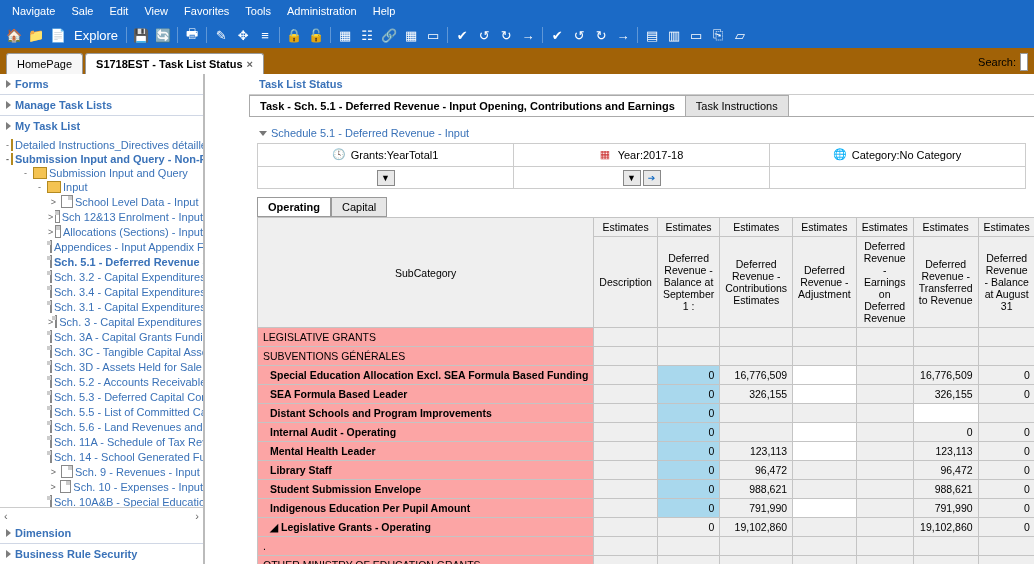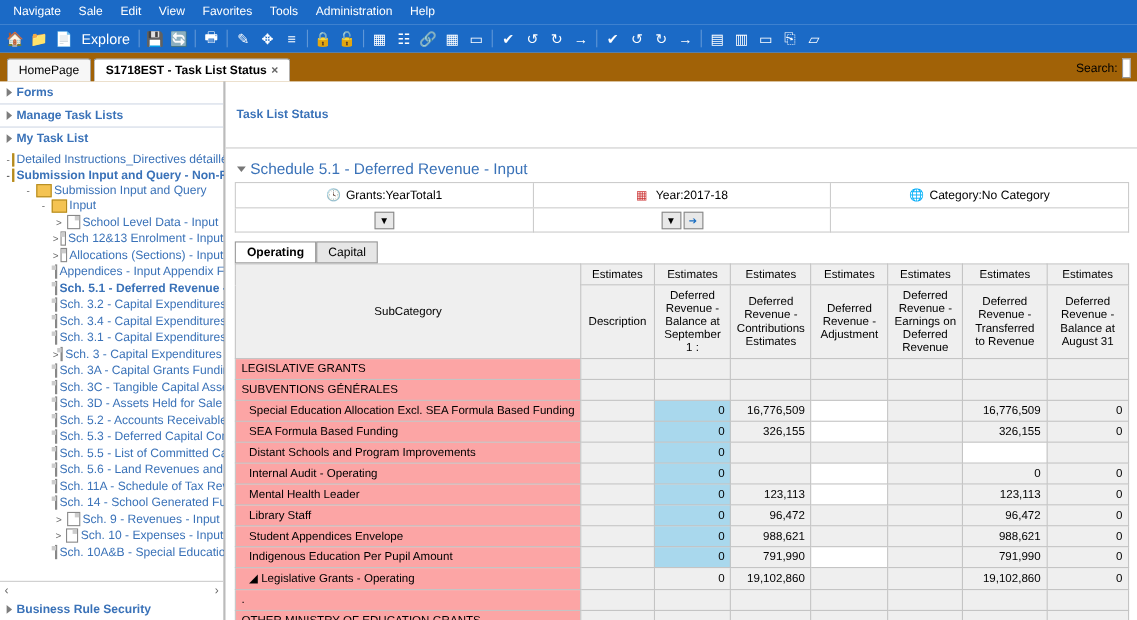--- a/index.html
+++ b/index.html
@@ -8,39 +8,39 @@
 .menubar span{padding:0 8px;cursor:default;}
 .toolbar{background:#1b6ac6;height:26px;display:flex;align-items:center;padding:0 4px;gap:2px;}
 .toolbar .ti{width:20px;height:20px;display:flex;align-items:center;justify-content:center;color:#fff;font-size:13px;cursor:pointer;}
 .toolbar .sep{width:1px;height:16px;background:rgba(255,255,255,0.3);margin:0 2px;}
 .tabbar{background:#a16207;height:26px;display:flex;align-items:flex-end;padding:0 6px;}
 .tab{background:#f7f7f7;border:1px solid #999;border-bottom:none;padding:4px 10px;margin-right:2px;font-size:11px;display:flex;align-items:center;gap:4px;border-radius:3px 3px 0 0;}
 .tab.active{background:#fff;font-weight:bold;}
 .tab .close{font-size:11px;color:#666;cursor:pointer;}
 .searchbox{margin-left:auto;display:flex;align-items:center;gap:4px;margin-bottom:3px;}
 .searchbox input{width:8px;height:18px;border:1px solid #999;}
-.main{display:flex;height:490px;}
+.main{display:flex;height:490px;gap:44px;}
 .sidebar{width:205px;border-right:2px solid #bbb;overflow:hidden;display:flex;flex-direction:column;}
 .acc-item{border-bottom:1px solid #d0d7e5;padding:4px 6px;color:#3a72b8;font-weight:bold;cursor:pointer;display:flex;align-items:center;gap:4px;}
 .acc-item::before{content:"";display:inline-block;width:0;height:0;border-top:4px solid transparent;border-bottom:4px solid transparent;border-left:5px solid #7d7d7d;}
 .tree{flex:1;overflow:auto;padding:2px 0;}
 .tree-row{white-space:nowrap;padding:1px 0;color:#3a72b8;cursor:pointer;display:flex;align-items:center;gap:2px;}
 .tree-row .tw{display:inline-block;width:11px;text-align:center;color:#666;font-size:9px;}
 .tree-row .fold{width:14px;height:12px;background:#f4c352;border:1px solid #b38a20;display:inline-block;}
 .tree-row .pg{width:12px;height:13px;background:#fff;border:1px solid #888;position:relative;display:inline-block;}
 .tree-row .pg::after{content:"";position:absolute;top:0;right:0;width:4px;height:4px;background:#ccc;}
 .tree-row.bold{font-weight:bold;}
 .tree-scroll{display:flex;align-items:center;height:16px;border-top:1px solid #ccc;padding:0 4px;color:#666;}
 .content{flex:1;overflow:hidden;display:flex;flex-direction:column;}
-.ct-title{color:#3a72b8;font-weight:bold;padding:24px 10px;border-bottom:1px solid #ccc;}
+.ct-title{color:#3a72b8;font-weight:bold;padding:4px 10px;border-bottom:1px solid #ccc;}
 .subtabs{display:flex;border-bottom:1px solid #aaa;}
 .subtab{padding:4px 10px;font-size:11px;border:1px solid #aaa;border-bottom:none;margin-right:-1px;background:#e3e3e3;cursor:pointer;}
 .subtab.active{background:#fff;font-weight:bold;}
 .sched-wrap{padding:6px 8px;flex:1;overflow:auto;}
-.sched-head{color:#3a72b8;font-size:14px;padding:4px 2px;display:flex;align-items:center;gap:4px;}
+.sched-head{color:#3a72b8;font-size:11px;padding:4px 2px;display:flex;align-items:center;gap:4px;}
 .sched-head::before{content:"";width:0;height:0;border-left:4px solid transparent;border-right:4px solid transparent;border-top:5px solid #777;display:inline-block;}
 .param-row{display:flex;border:1px solid #ccc;}
 .param-cell{flex:1;border-right:1px solid #ccc;display:flex;align-items:center;justify-content:center;padding:4px;gap:4px;}
 .param-cell:last-child{border-right:none;}
 .pic{width:14px;height:14px;display:inline-block;}
 .dd-row{display:flex;}
 .dd-row .dc{flex:1;border:1px solid #ccc;border-top:none;border-right:none;height:22px;display:flex;align-items:center;justify-content:center;}
 .dd-row .dc:last-child{border-right:1px solid #ccc;}
 .dd-btn{width:18px;height:16px;border:1px solid #888;background:#e8e8e8;display:flex;align-items:center;justify-content:center;font-size:9px;cursor:pointer;}
 .oc-tabs{display:flex;margin-top:8px;}
@@ -48,21 +48,21 @@
 .oc-tab.active{background:#fff;font-weight:bold;}
 table.grid{border-collapse:collapse;width:100%;margin-top:0;}
 table.grid th,table.grid td{border:1px solid #c4c4c4;padding:3px 5px;font-size:10.5px;}
 table.grid th{background:#efefef;font-weight:normal;text-align:center;vertical-align:middle;}
 table.grid th.top{height:18px;}
 table.grid td.lbl{background:#fca5a5;white-space:nowrap;}
 table.grid td.num{text-align:right;}
 table.grid td.blue{background:#a9d8ed;}
 table.grid td.white{background:#fff;}
 table.grid td.gray{background:#efefef;}
-.indent1{padding-left:12px !important;}
+.indent1{padding-left:12px !important;font-weight:bold;}
 .yellow{color:#c09820;}
 </style>
 </head>
 <body>
 
 <div class="menubar">
   <span>Navigate</span>
   <span>Sale</span>
   <span>Edit</span>
   <span>View</span>
@@ -257,25 +257,30 @@
           <span class="tw"></span>
           <span class="pg"></span>
           <span>Sch. 10A&amp;B - Special Education Exp</span>
         </div>
       </div>
     <div class="tree-scroll">
         <span>‹</span>
         <div style="flex:1"></div>
         <span>›</span>
       </div>
+    <div class="acc-item">Dimension</div>
     <div class="acc-item" style="border-bottom:none;">Business Rule Security</div>
   </div>
 
   <div class="content">
     <div class="ct-title">Task List Status</div>
+    <div class="subtabs">
+      <div class="subtab active">Task - Sch. 5.1 - Deferred Revenue - Input Opening, Contributions and Earnings</div>
+      <div class="subtab">Task Instructions</div>
+    </div>
     <div class="sched-wrap">
       <div class="sched-head">Schedule 5.1 - Deferred Revenue - Input</div>
 
       <div class="param-row">
         <div class="param-cell">
           <span class="pic">🕓</span>
           <span>Grants:YearTotal1</span>
         </div>
         <div class="param-cell">
           <span class="pic" style="color:#c33">▦</span>
@@ -349,21 +354,21 @@
               <td class="lbl indent1">Special Education Allocation Excl. SEA Formula Based Funding</td>
               <td class="gray"></td>
               <td class="blue num">0</td>
               <td class="gray num">16,776,509</td>
               <td class="white"></td>
               <td class="gray"></td>
               <td class="gray num">16,776,509</td>
               <td class="gray num">0</td>
             </tr>
             <tr>
-              <td class="lbl indent1">SEA Formula Based Funding</td>
+              <td class="lbl indent1">SEA Formula Based Leader</td>
               <td class="gray"></td>
               <td class="blue num">0</td>
               <td class="gray num">326,155</td>
               <td class="white"></td>
               <td class="gray"></td>
               <td class="gray num">326,155</td>
               <td class="gray num">0</td>
             </tr>
             <tr>
               <td class="lbl indent1">Distant Schools and Program Improvements</td>
@@ -399,21 +404,21 @@
               <td class="lbl indent1">Library Staff</td>
               <td class="gray"></td>
               <td class="blue num">0</td>
               <td class="gray num">96,472</td>
               <td class="gray"></td>
               <td class="gray"></td>
               <td class="gray num">96,472</td>
               <td class="gray num">0</td>
             </tr>
             <tr>
-              <td class="lbl indent1">Student Appendices Envelope</td>
+              <td class="lbl indent1">Student Submission Envelope</td>
               <td class="gray"></td>
               <td class="blue num">0</td>
               <td class="gray num">988,621</td>
               <td class="gray"></td>
               <td class="gray"></td>
               <td class="gray num">988,621</td>
               <td class="gray num">0</td>
             </tr>
             <tr>
               <td class="lbl indent1">Indigenous Education Per Pupil Amount</td>

